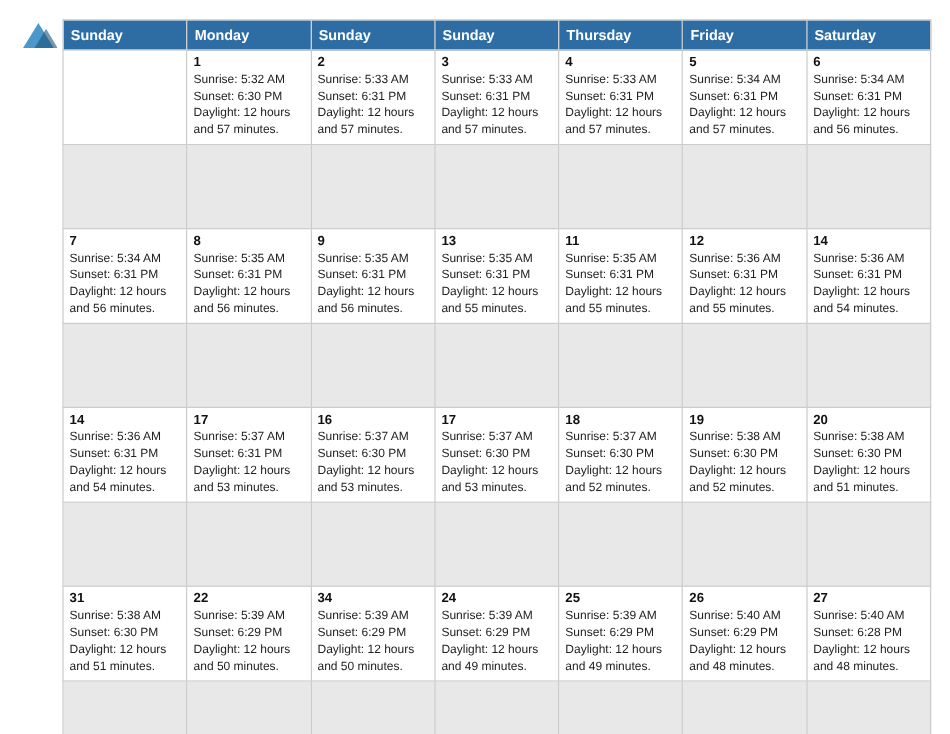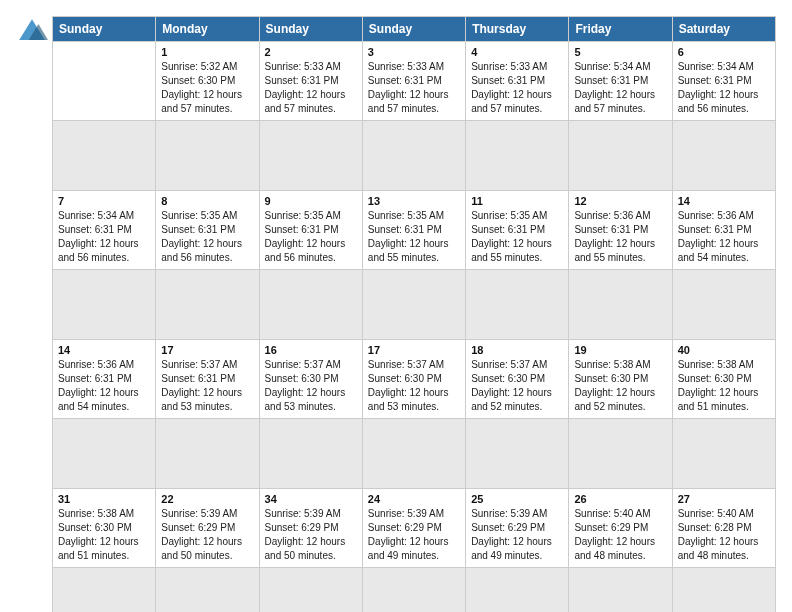--- a/index.html
+++ b/index.html
@@ -263,21 +263,21 @@
 Sunset: 6:30 PM
 Daylight: 12 hours and 52 minutes.</div>
           </td>
           <td>
             <div class="cell-day">19</div>
             <div class="cell-info" style="white-space: pre-wrap;">Sunrise: 5:38 AM
 Sunset: 6:30 PM
 Daylight: 12 hours and 52 minutes.</div>
           </td>
           <td>
-            <div class="cell-day">40</div>
+            <div class="cell-day">20</div>
             <div class="cell-info" style="white-space: pre-wrap;">Sunrise: 5:38 AM
 Sunset: 6:30 PM
 Daylight: 12 hours and 51 minutes.</div>
           </td>
         </tr>
         <tr class="row-separator">
           <td></td>
           <td></td>
           <td></td>
           <td></td>

